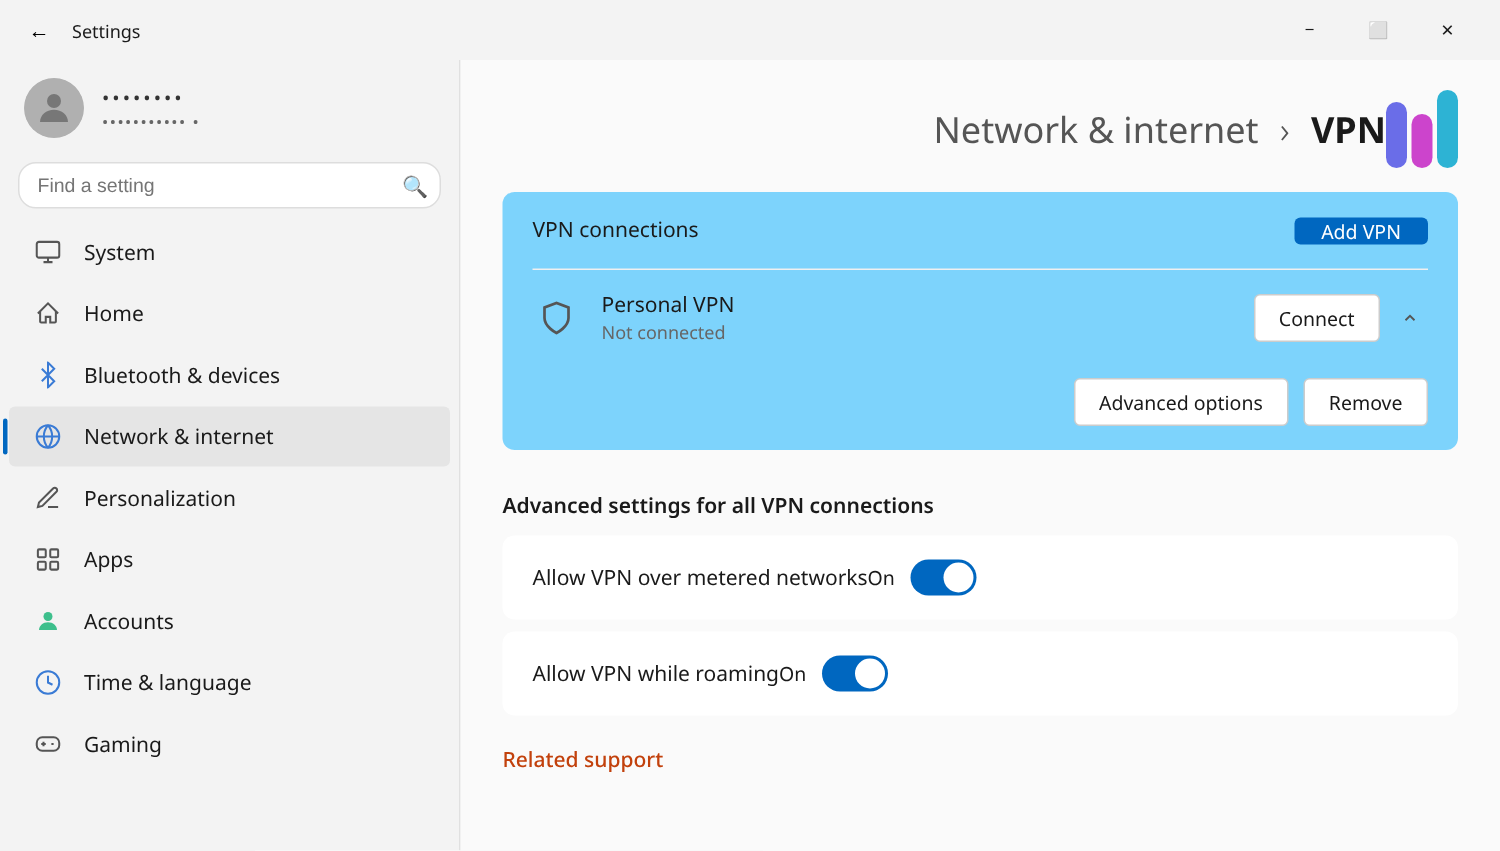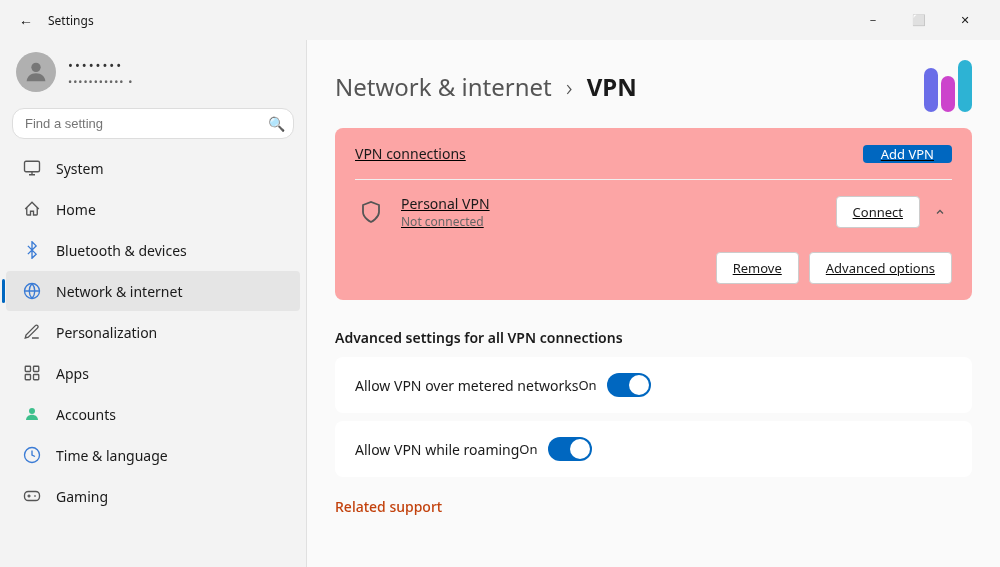--- a/index.html
+++ b/index.html
@@ -185,21 +185,21 @@
       overflow-y: auto;
       padding: 0;
     }
     .content::-webkit-scrollbar { width: 6px; }
     .content::-webkit-scrollbar-thumb { background: #ccc; border-radius: 4px; }
 
     .content-header {
       padding: 20px 28px 16px 28px;
       display: flex;
       align-items: center;
-      justify-content: space-between;
+      justify-content: flex-end;
     }
     .breadcrumb {
       font-size: 24px;
       color: #1a1a1a;
     }
     .breadcrumb-parent {
       color: #555;
       font-weight: 400;
     }
     .breadcrumb-sep {
@@ -223,25 +223,24 @@
     .logo-bar-1 { height: 44px; background: #6a6de8; }
     .logo-bar-2 { height: 36px; background: #cc44cc; }
     .logo-bar-3 { height: 52px; background: #2db3d4; }
 
     .content-inner {
       padding: 0 28px 28px 28px;
     }
 
     
     .card {
-      background: #fca5a5;
+      background: #7dd3fc;
       border-radius: 8px;
       margin-bottom: 12px;
       overflow: hidden;
-      text-decoration: underline;
     }
     .card-header-row {
       display: flex;
       align-items: center;
       padding: 16px 20px;
       justify-content: space-between;
     }
     .card-title {
       font-size: 14px;
       color: #1a1a1a;
@@ -544,22 +543,22 @@
               <button class="chevron-btn">
                 <svg width="12" height="12" viewBox="0 0 24 24" fill="none" stroke="#555" stroke-width="2.5">
                   <path d="M18 15l-6-6-6 6"></path>
                 </svg>
               </button>
             </div>
           </div>
         </div>
 
         <div class="vpn-expanded">
+          <button class="btn-secondary">Advanced options</button>
           <button class="btn-secondary">Remove</button>
-          <button class="btn-secondary">Advanced options</button>
         </div>
       </div>
 
       <div class="section-title">Advanced settings for all VPN connections</div>
 
       <div class="toggle-card">
         <div class="toggle-row">
           <span class="toggle-label">Allow VPN over metered networks</span>
           <div class="toggle-right">
             <span class="toggle-state">On</span>

